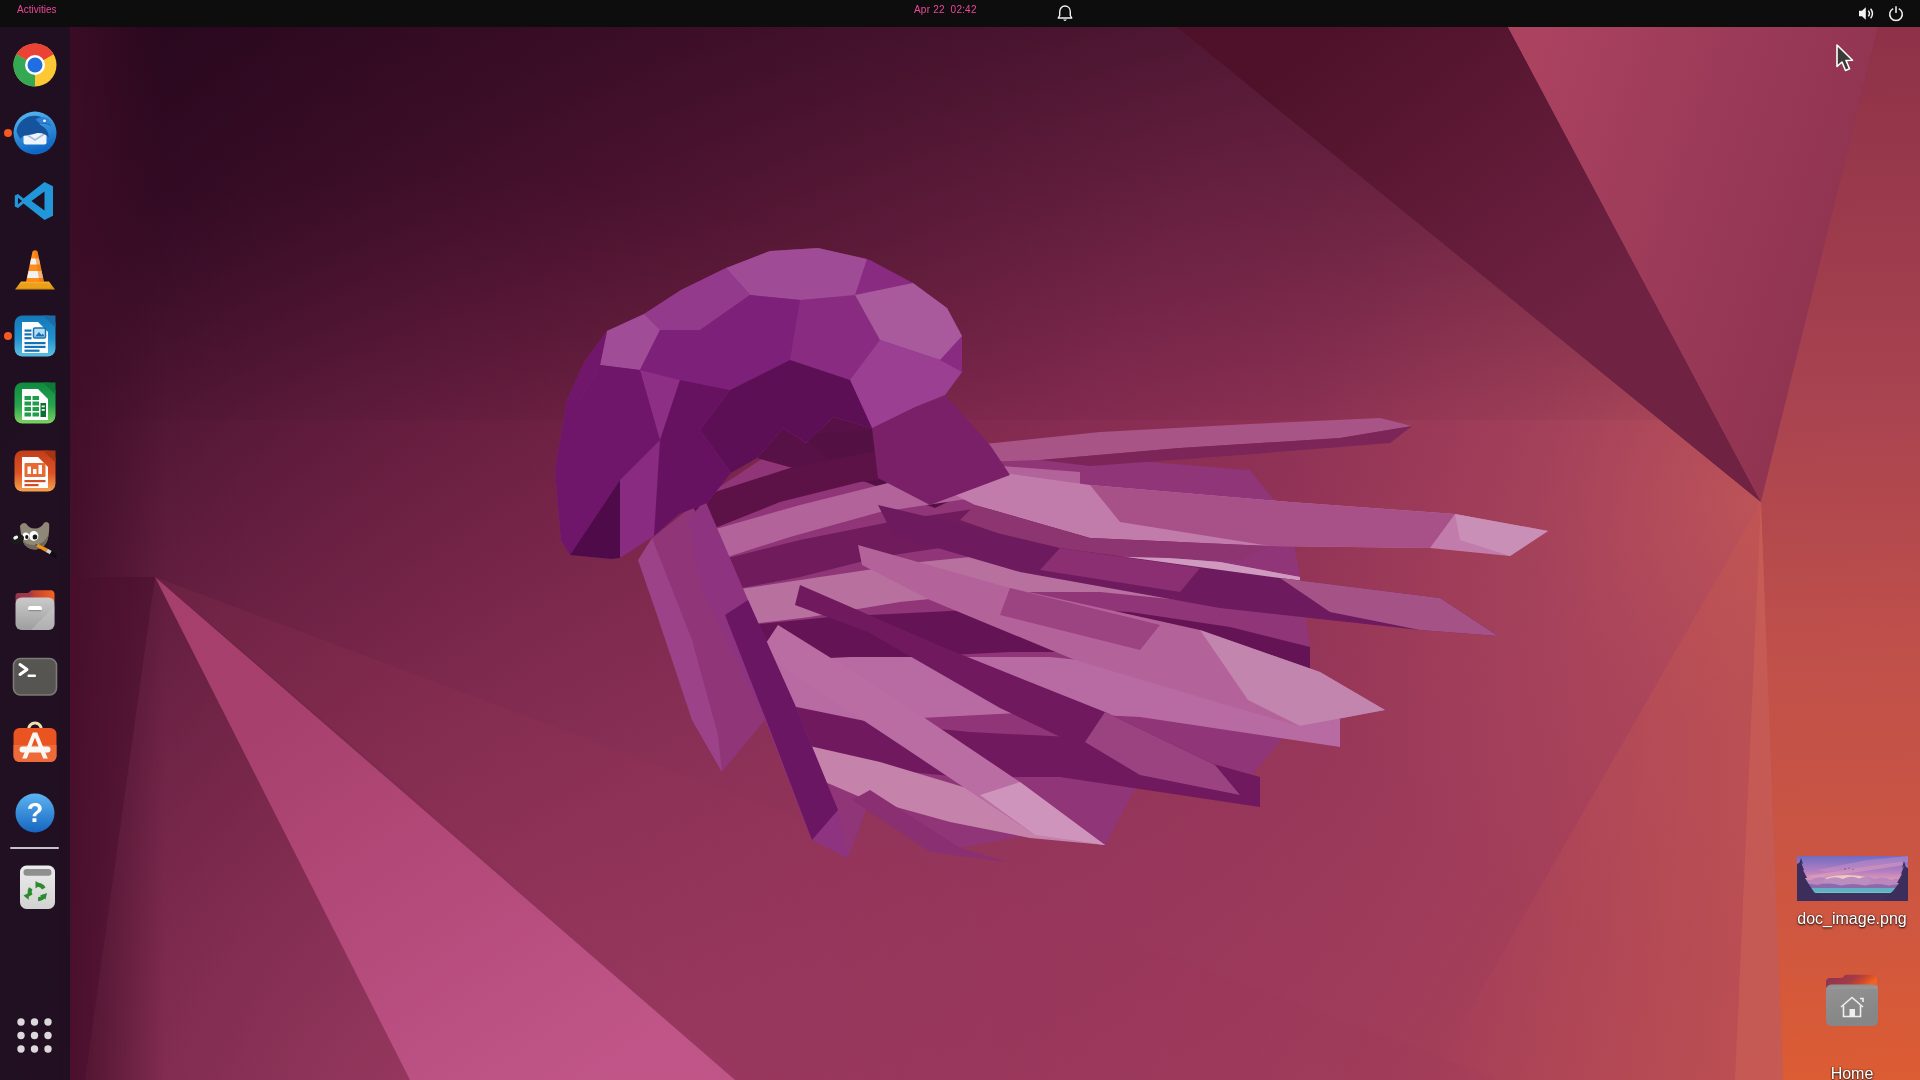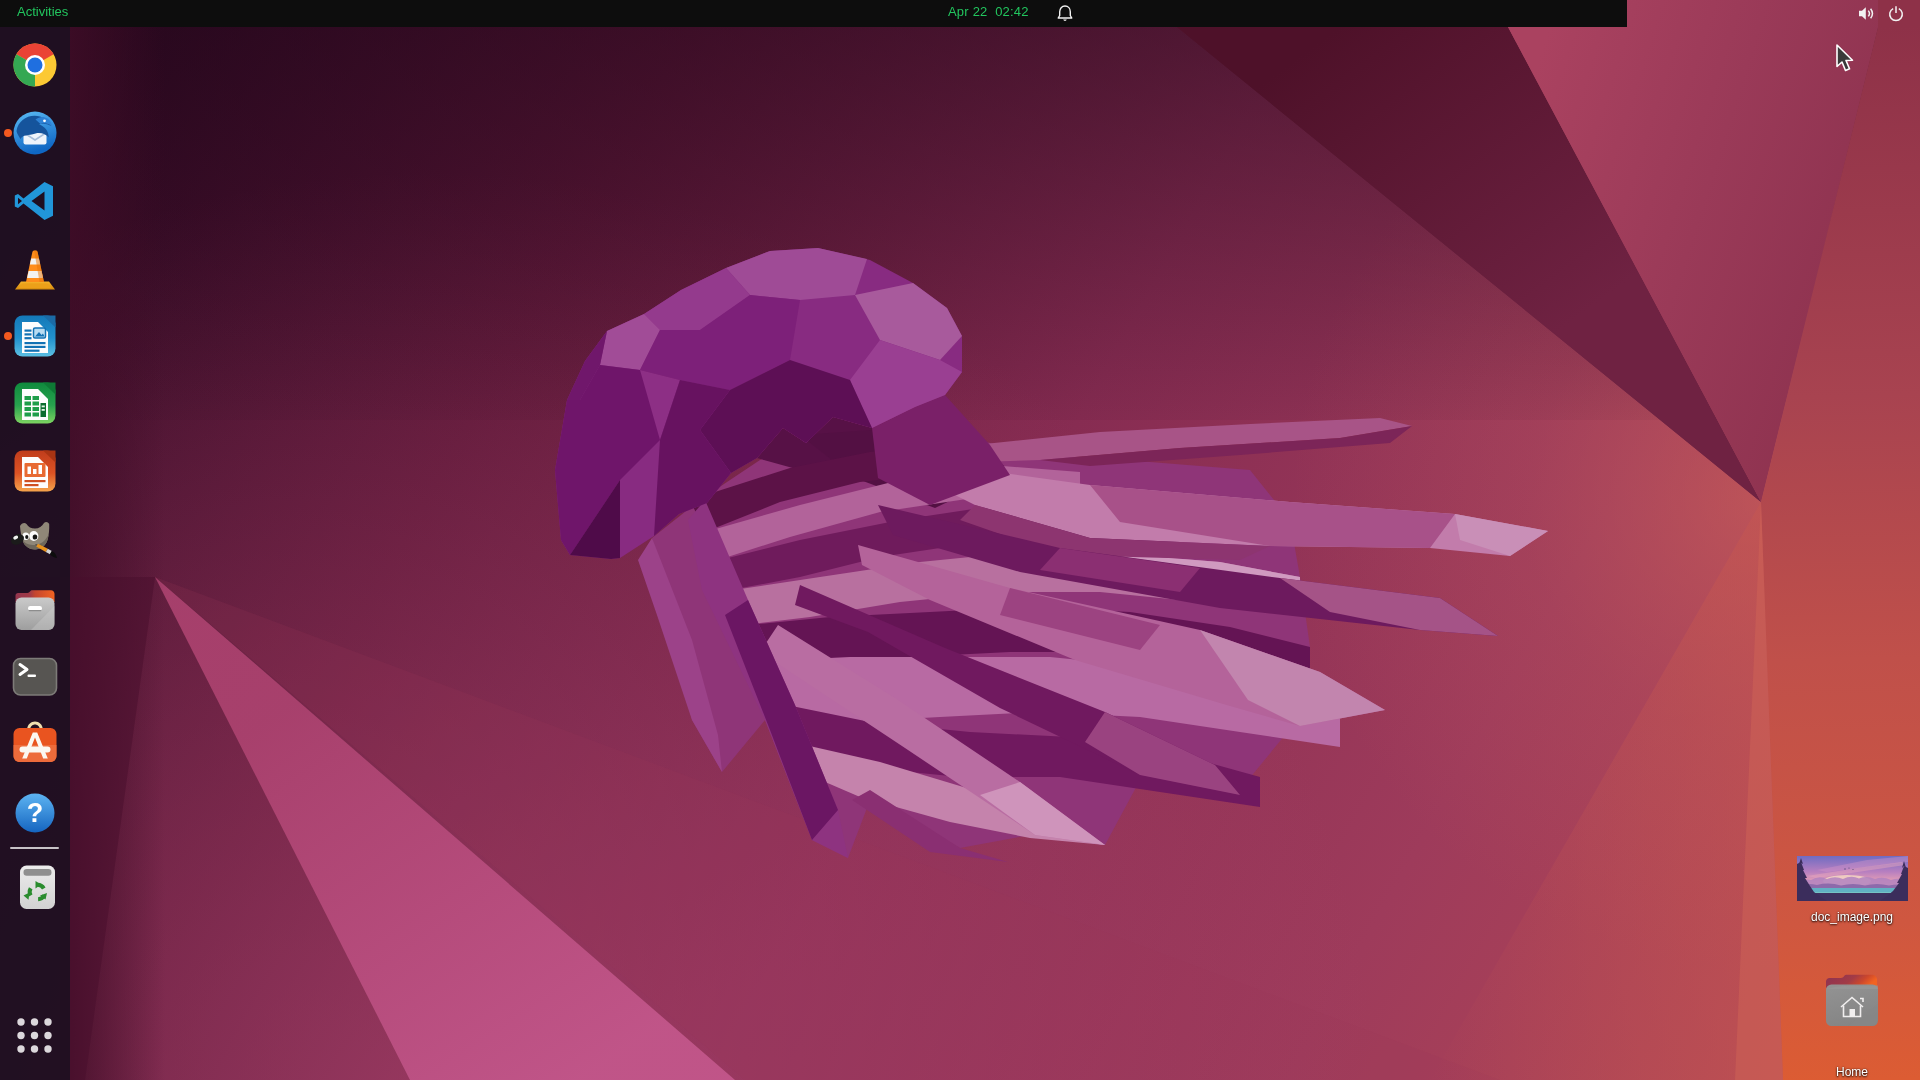--- a/index.html
+++ b/index.html
@@ -1,24 +1,24 @@
 <!DOCTYPE html>
 <html><head>
 <meta charset="utf-8">
 <style>
   html,body{margin:0;padding:0;width:1920px;height:1080px;overflow:hidden;background:#000;}
   *{box-sizing:border-box;font-family:"Liberation Sans",sans-serif;}
   #wall{position:absolute;left:0;top:0;width:1920px;height:1080px;}
-  #topbar{position:absolute;left:0;top:0;width:1627px;height:27px;background:#0d0d0d;color:#22c55e;font-size:13px;}
+  #topbar{position:absolute;left:0;top:0;width:1920px;height:27px;background:#0d0d0d;color:#ec4899;font-size:10px;}
   #activities{position:absolute;left:17px;top:4px;}
-  #clock{position:absolute;left:948px;top:4px;letter-spacing:0.2px;}
+  #clock{position:absolute;left:914px;top:4px;letter-spacing:0.2px;}
   #dock{position:absolute;left:0;top:27px;width:70px;height:1053px;background:rgba(31,16,33,0.96);}
   .di{position:absolute;left:11px;width:48px;height:48px;}
   .ddot{position:absolute;left:4px;width:8px;height:8px;border-radius:50%;background:#f4591f;}
-  .desklabel{position:absolute;color:#fff;font-size:12px;text-align:center;text-shadow:0 1px 2px rgba(0,0,0,0.9),0 0 2px rgba(0,0,0,0.6);}
+  .desklabel{position:absolute;color:#fff;font-size:16px;text-align:center;text-shadow:0 1px 2px rgba(0,0,0,0.9),0 0 2px rgba(0,0,0,0.6);}
 </style>
 </head>
 <body>
 <svg id="wall" viewBox="0 0 1920 1080" preserveAspectRatio="none">
   <defs>
     <linearGradient id="base" x1="0" y1="0" x2="1920" y2="1080" gradientUnits="userSpaceOnUse">
       <stop offset="0" stop-color="#280720"></stop>
       <stop offset="0.28" stop-color="#5c1737"></stop>
       <stop offset="0.52" stop-color="#872c52"></stop>
       <stop offset="0.75" stop-color="#9e3b5b"></stop>

